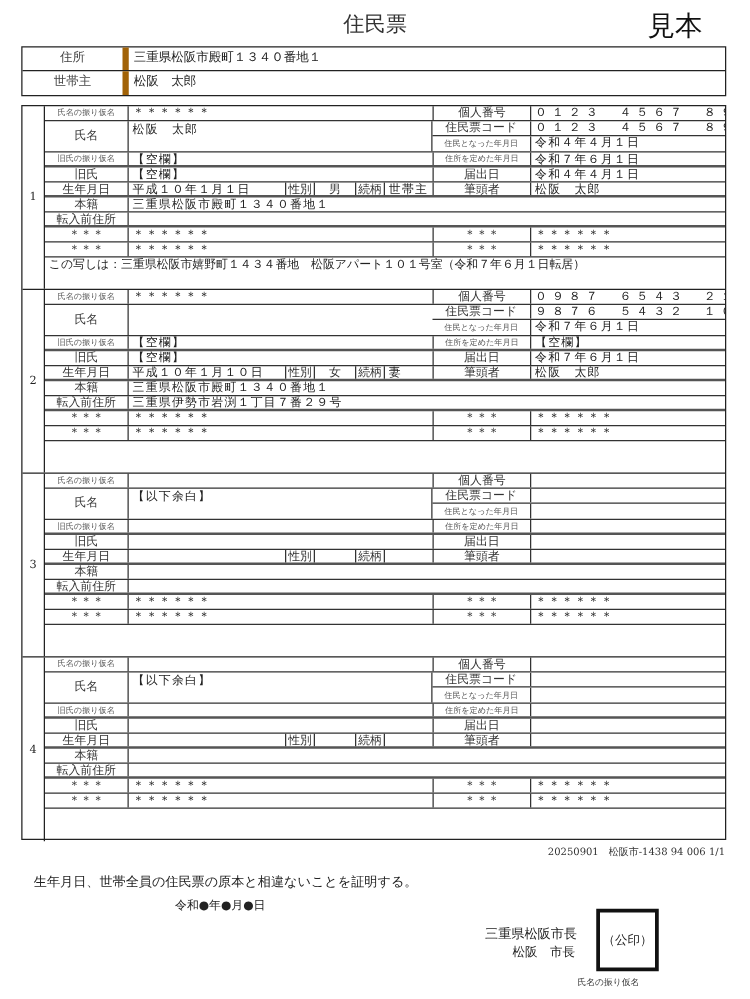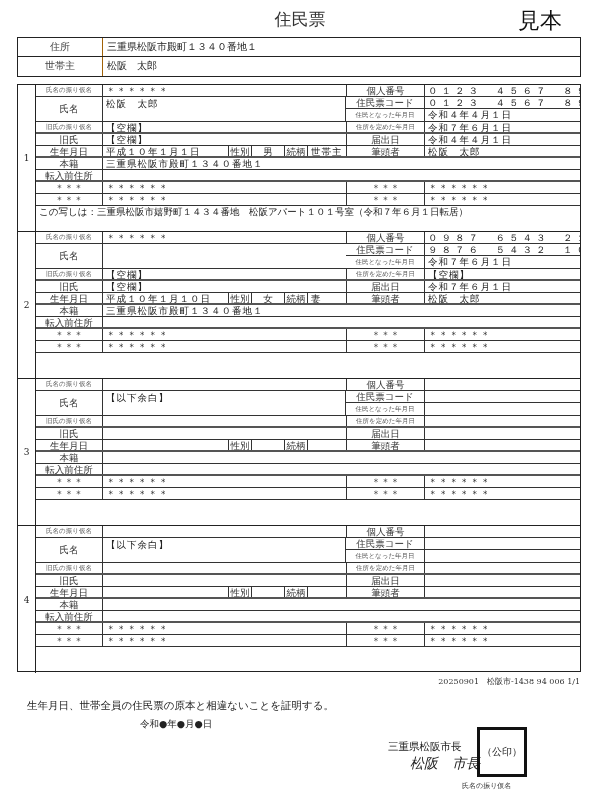--- a/index.html
+++ b/index.html
@@ -7,41 +7,41 @@
     width: 600px; height: 799px; background: #ffffff; position: relative; overflow: hidden;
     font-family: "DejaVu Serif", "Liberation Serif", serif; color: #222;
   }
   .abs { position: absolute; }
   .title { left: 0; width: 600px; top: 8px; text-align: center; font-size: 17px; color: #333; }
   .sample { left: 518px; top: 6px; font-size: 22px; font-family: "DejaVu Sans", "Liberation Sans", sans-serif; color: #111; font-weight: normal; }
 
   .hdr { left: 17px; top: 37px; width: 564px; border: 1px solid #222; }
   .hdr .row { display: flex; height: 19px; border-bottom: 1px solid #222; }
   .hdr .row:last-child { border-bottom: none; }
-  .hdr .lbl { width: 85px; border-right: 1px solid #a16207; font-size: 10px; line-height: 18px; color: #444; }
+  .hdr .lbl { width: 85px; border-right: 5px solid #a16207; font-size: 10px; line-height: 18px; color: #444; }
   .hdr .val { flex: 1; padding-left: 4px; font-size: 10px; line-height: 18px; }
 
   .main { left: 17px; top: 84px; width: 564px; height: 588px; border: 1px solid #222; }
   .sec { position: absolute; left: 0; width: 562px; height: 147px; border-bottom: 1px solid #222; }
   .sec:last-child { border-bottom: none; }
   .sec-num { position: absolute; left: 0; top: 0; width: 18px; height: 100%; border-right: 1px solid #222; font-size: 9px; display: flex; align-items: center; justify-content: center; }
   .r { position: absolute; left: 18px; right: 0; border-bottom: 1px solid #333; font-size: 9.5px; }
   .r.thick { border-bottom: 2px solid #555; }
   .c { position: absolute; top: 0; height: 100%; overflow: hidden; white-space: nowrap; }
   .lbl { text-align: center; color: #333; }
   .tiny { font-size: 6.5px; color: #555; }
   .bl { border-left: 1px solid #333; }
   .v { padding-left: 3px; letter-spacing: 1px; }
   .spaced { letter-spacing: 4px; }
 
   .footer-code { right: 20px; top: 676px; font-size: 8px; color: #333; }
   .cert { left: 27px; top: 699px; font-size: 10.5px; }
   .date { left: 140px; top: 718px; font-size: 9.5px; }
   .mayor1 { left: 388px; top: 740px; font-size: 10.5px; }
-  .mayor2 { left: 410px; top: 755px; font-size: 14px; font-style: italic; }
+  .mayor2 { left: 410px; top: 755px; font-size: 10px; }
   .seal { left: 477px; top: 727px; width: 50px; height: 50px; border: 3px solid #111; display: flex; align-items: center; justify-content: center; font-size: 10px; }
   .seal-note { left: 462px; top: 781px; font-size: 7px; color: #333; }
 </style>
 </head>
 <body>
 
 <div class="abs title">住民票</div>
 <div class="abs sample">見本</div>
 
 <div class="abs hdr">
@@ -161,20 +161,21 @@
         <div class="c v" style="left: 272px; width: 38px;">妻</div>
         <div class="c lbl bl" style="left: 310px; width: 79px; border-right: 1px solid rgb(51, 51, 51);">筆頭者</div>
         <div class="c v" style="left: 389px; right: 0px;">松阪　太郎</div>
       </div>
       <div class="r" style="top: 73px; height: 12px; line-height: 11px;">
         <div class="c lbl " style="left: 0px; width: 67px; border-right: 1px solid rgb(51, 51, 51);">本籍</div>
         <div class="c v" style="left: 67px; right: 0px;">三重県松阪市殿町１３４０番地１</div>
       </div>
       <div class="r thick" style="top: 85px; height: 12px; line-height: 11px;">
         <div class="c lbl " style="left: 0px; width: 67px; border-right: 1px solid rgb(51, 51, 51);">転入前住所</div>
+        <div class="c v" style="left: 67px; right: 0px;">三重県伊勢市岩渕１丁目７番２９号</div>
       </div>
       <div class="r" style="top: 97px; height: 12px; line-height: 11px;">
         <div class="c lbl " style="left: 0px; width: 67px; border-right: 1px solid rgb(51, 51, 51);">＊＊＊</div>
         <div class="c v" style="left: 67px; width: 243px;">＊＊＊＊＊＊</div>
         <div class="c lbl bl " style="left: 310px; width: 79px; border-right: 1px solid rgb(51, 51, 51);">＊＊＊</div>
         <div class="c v " style="left: 389px; right: 0px;">＊＊＊＊＊＊</div>
       </div>
       <div class="r" style="top: 109px; height: 12px; line-height: 11px;">
         <div class="c lbl " style="left: 0px; width: 67px; border-right: 1px solid rgb(51, 51, 51);">＊＊＊</div>
         <div class="c v" style="left: 67px; width: 243px;">＊＊＊＊＊＊</div>

